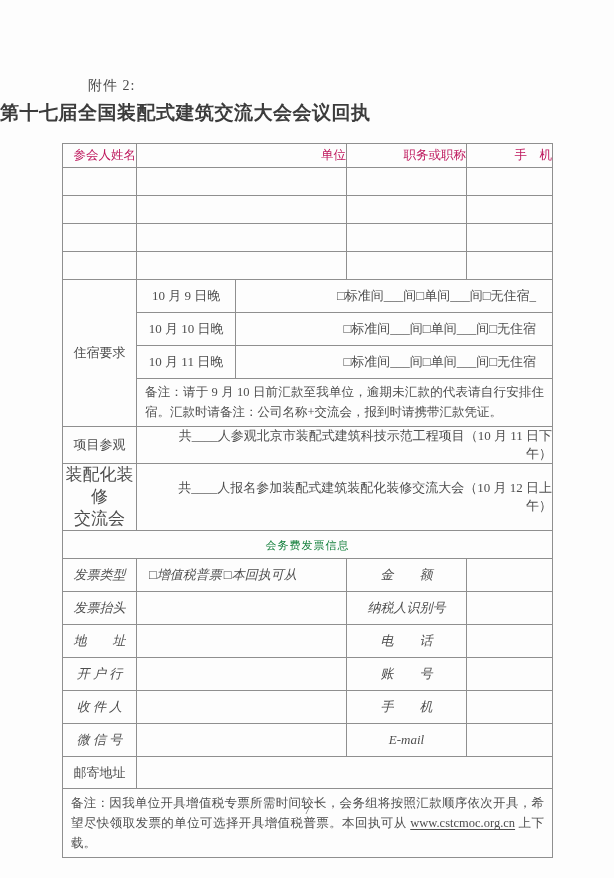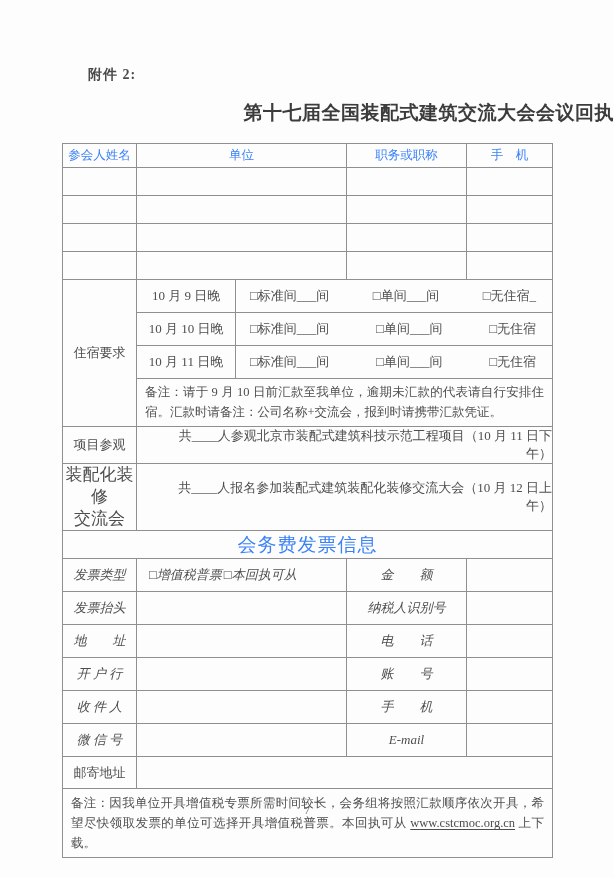--- a/index.html
+++ b/index.html
@@ -12,32 +12,31 @@
     position: relative;
     width: 614px;
     height: 878px;
     margin: 0 auto;
     background: #fdfdfd;
     overflow: hidden;
   }
   .attachment {
     position: absolute;
     left: 88px;
-    top: 66px;
+    top: 77px;
     font-size: 14px;
     color: #4a4a4a;
     letter-spacing: 1px;
-    font-weight: bold;
   }
   .doc-title {
     position: absolute;
     left: 0;
     top: 100px;
     width: 100%;
-    text-align: right;
+    text-align: left;
     font-size: 19px;
     font-weight: bold;
     color: #3c3c3c;
     letter-spacing: 0.5px;
   }
   table.form {
     position: absolute;
     left: 62px;
     top: 143px;
     width: 490px;
@@ -48,56 +47,56 @@
   }
   table.form td, table.form th {
     border: 1px solid #8f8f8f;
     font-weight: normal;
     vertical-align: middle;
     overflow: hidden;
   }
   .c-center { text-align: center; }
   .c-left   { text-align: right; padding-left: 26px; }
   .r-head   { height: 24px; }
-  .r-head th { font-size: 12.5px; color: #3b82f6; }
+  .r-head th { font-size: 12.5px; color: #be185d; text-align: right; }
   .r-empty  { height: 28px; }
   .r-accom  { height: 33px; }
   .r-anote  { height: 48px; }
   .r-proj   { height: 19px; }
   .r-deco   { height: 36px; }
   .r-sect   { height: 28px; }
   .r-inv    { height: 33px; font-style: italic; }
   .r-mail   { height: 32px; }
   .r-foot   { height: 52px; }
   .options-cell {
     display: flex;
     align-items: center;
     justify-content: space-between;
     padding: 0 16px 0 14px;
     border: none;
   }
   td.options-td { padding: 0; }
-  td.options-td .options-cell { height: 100%; }
+  td.options-td .options-cell { height: 100%; justify-content: flex-end; }
   .note-text {
     display: block;
     padding: 4px 8px;
     line-height: 1.55;
     text-align: justify;
     font-size: 12.5px;
   }
   .deco-label { line-height: 1.3; font-size: 17px; }
   .invoice-type-cell {
     display: flex;
     align-items: center;
     gap: 2px;
     padding-left: 12px;
   }
   td.invoice-type-td { padding: 0; }
   td.invoice-type-td .invoice-type-cell { height: 100%; }
-  .sect-title { letter-spacing: 1px; font-size: 19px; color: #3b82f6; }
+  .sect-title { letter-spacing: 1px; font-size: 11px; color: #15803d; }
   .foot-note {
     display: block;
     padding: 4px 8px;
     line-height: 1.6;
     text-align: justify;
     font-size: 12.5px;
   }
   .foot-link { text-decoration: underline; text-underline-offset: 2px; }
   .page-number {
     position: absolute;

